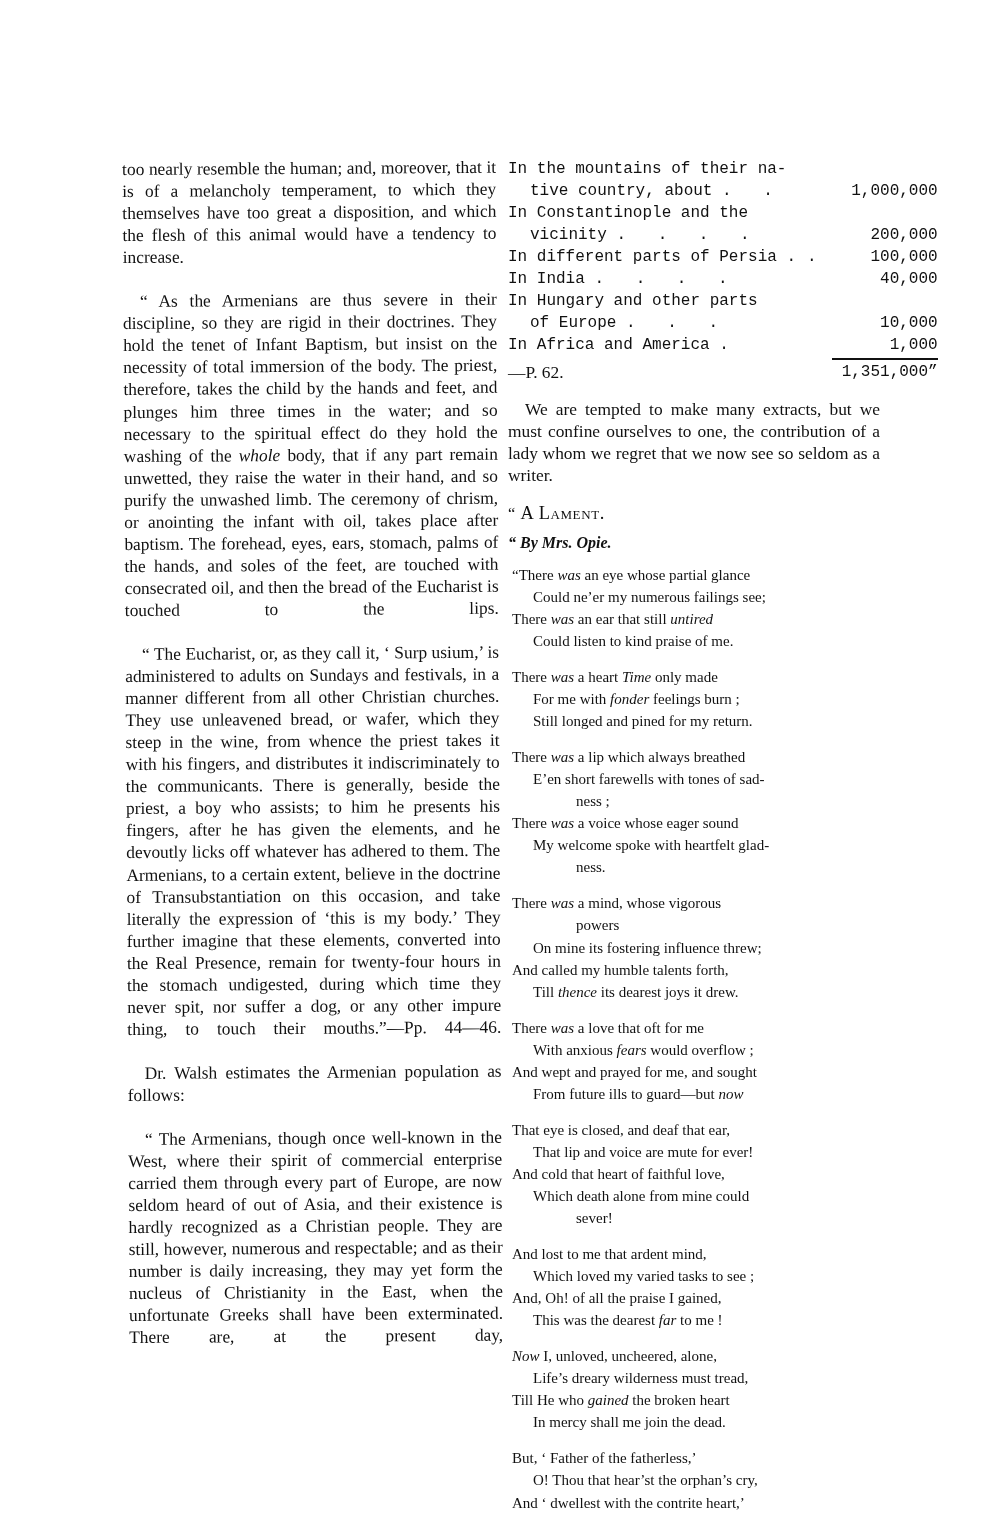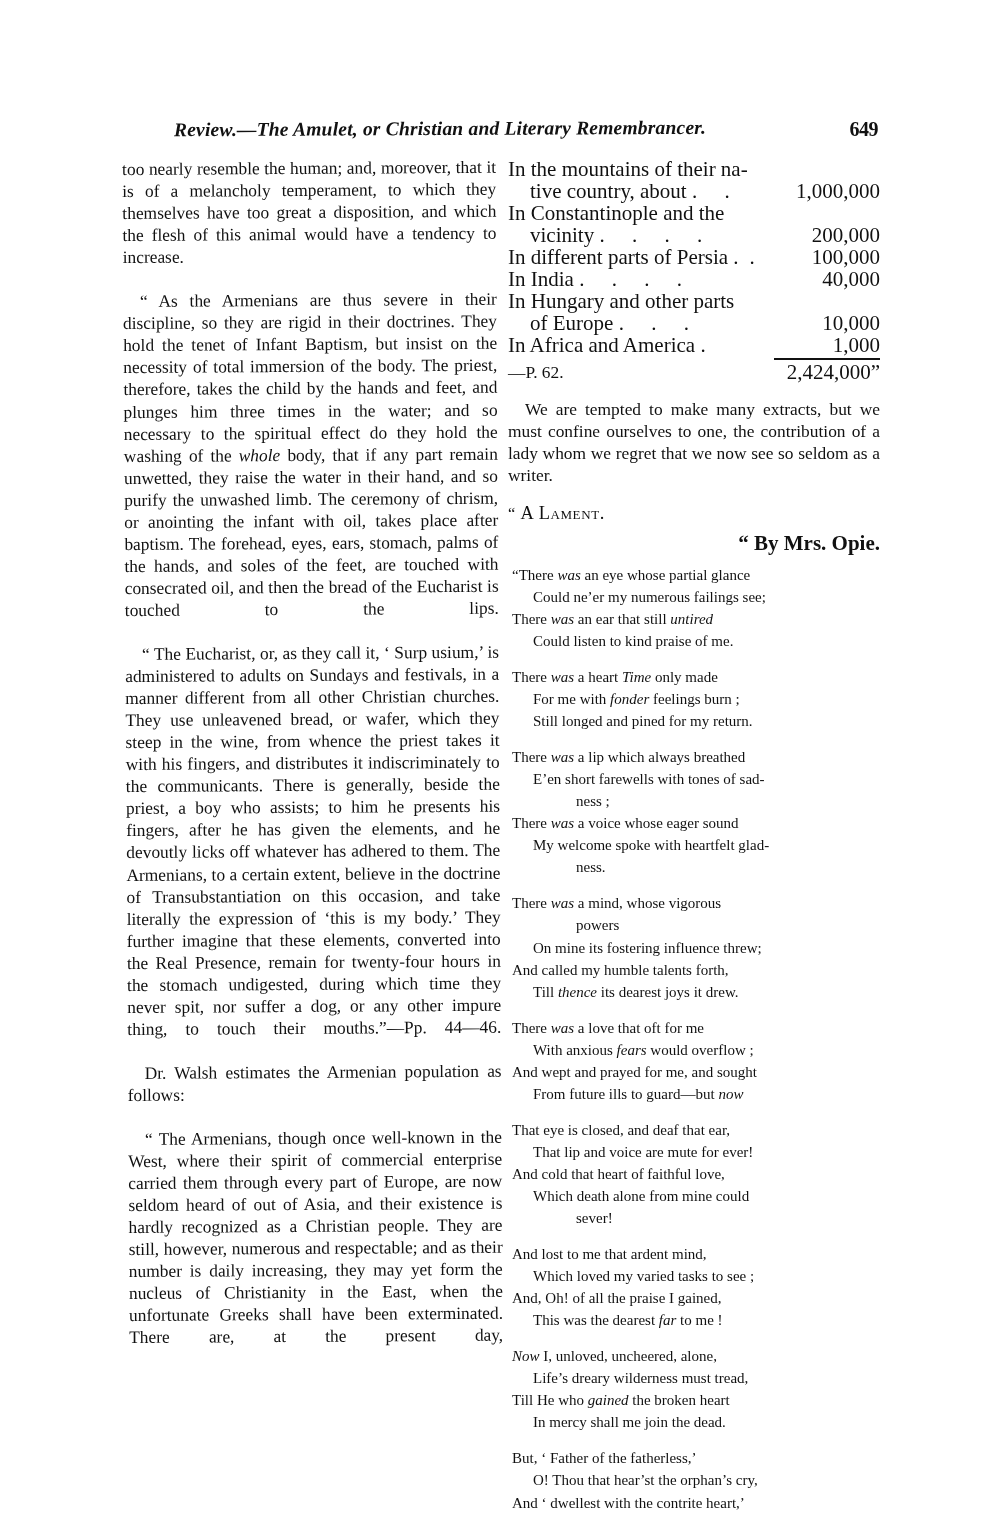--- a/index.html
+++ b/index.html
@@ -81,22 +81,23 @@
 
   
   .para .fill { display: inline-block; width: 100%; }
 
   i { font-style: italic; }
 
   
   .poptable {
     width: 100%;
     border-collapse: collapse;
-    font-size: 21px;
+    font-size: 16px;
     line-height: 22.05px;
+    font-family: Liberation Mono, monospace;
   }
   .poptable td {
     padding: 0;
     vertical-align: top;
     white-space: nowrap;
   }
   .pt-label { width: 262px; white-space: normal; }
   .pt-val {
     text-align: right;
     font-weight: normal;
@@ -125,23 +126,24 @@
 
   
   .poem-title {
     text-align: left;
     font-size: 16.4px;
     letter-spacing: 0.6px;
     margin: 16px 0 0 0;
   }
   .poem-title .sc { font-variant: small-caps; font-size: 18.4px; }
   .poem-byline {
-    text-align: right;
+    text-align: left;
+    font-style: italic;
     font-weight: bold;
-    font-size: 21px;
+    font-size: 16px;
     margin: 7px 0 0 0;
   }
   .stanza {
     margin: 4px;
     padding: 0;
     list-style: none;
     font-size: 15px;
     line-height: 22.05px;
   }
   .stanza + .stanza { margin-top: 14px; }
@@ -153,24 +155,20 @@
     display: block;
     text-align: justify;
   }
   .vline.spread > span { display: inline-block; width: 100%; }
 </style>
 </head>
 <body>
 
 <div class="page">
 
-  <div class="runhead">
-    <div class="runhead-title">Review.—The Amulet, or Christian and Literary Remembrancer.</div>
-    <div class="runhead-page">649</div>
-  </div>
 
   <div class="col col-left">
     <div id="left-paras">
         <p class="para noindent">too nearly resemble the human; and, moreover, that it is of a melancholy temperament, to which they themselves have too great a disposition, and which the flesh of this animal would have a tendency to increase.<span class="fill"></span></p>
         <p class="para">“ As the Armenians are thus severe in their discipline, so they are rigid in their doctrines. They hold the tenet of Infant Baptism, but insist on the necessity of total immersion of the body. The priest, therefore, takes the child by the hands and feet, and plunges him three times in the water; and so necessary to the spiritual effect do they hold the washing of the <i>whole</i> body, that if any part remain unwetted, they raise the water in their hand, and so purify the unwashed limb. The ceremony of chrism, or anointing the infant with oil, takes place after baptism. The forehead, eyes, ears, stomach, palms of the hands, and soles of the feet, are touched with consecrated oil, and then the bread of the Eucharist is touched to the lips.<span class="fill"></span></p>
         <p class="para">“ The Eucharist, or, as they call it, ‘ Surp usium,’ is administered to adults on Sundays and festivals, in a manner different from all other Christian churches. They use unleavened bread, or wafer, which they steep in the wine, from whence the priest takes it with his fingers, and distributes it indiscriminately to the communicants. There is generally, beside the priest, a boy who assists; to him he presents his fingers, after he has given the elements, and he devoutly licks off whatever has adhered to them. The Armenians, to a certain extent, believe in the doctrine of Transubstantiation on this occasion, and take literally the expression of ‘this is my body.’ They further imagine that these elements, converted into the Real Presence, remain for twenty-four hours in the stomach undigested, during which time they never spit, nor suffer a dog, or any other impure thing, to touch their mouths.”—Pp. 44—46.<span class="fill"></span></p>
         <p class="para">Dr. Walsh estimates the Armenian population as follows:<span class="fill"></span></p>
         <p class="para">“ The Armenians, though once well-known in the West, where their spirit of commercial enterprise carried them through every part of Europe, are now seldom heard of out of Asia, and their existence is hardly recognized as a Christian people. They are still, however, numerous and respectable; and as their number is daily increasing, they may yet form the nucleus of Christianity in the East, when the unfortunate Greeks shall have been exterminated. There are, at the present day,<span class="fill"></span></p>
       </div>
   </div>
@@ -216,21 +214,21 @@
             </td>
           </tr>
           <tr class="total-rule-row">
             <td></td>
             <td>
               <div class="total-rule"></div>
             </td>
           </tr>
           <tr class="total-row">
             <td></td>
-            <td class="pt-val">2,424,000”</td>
+            <td class="pt-val">1,351,000”</td>
           </tr>
         </tbody>
     </table>
 
     <p class="pageref">—P. 62.</p>
 
     <p class="para" style="margin-top:14px;">We are tempted to make many extracts, but we must confine ourselves to one, the contribution of a lady whom we regret that we now see so seldom as a writer.</p>
 
     <p class="poem-title">
       <span>“</span>

